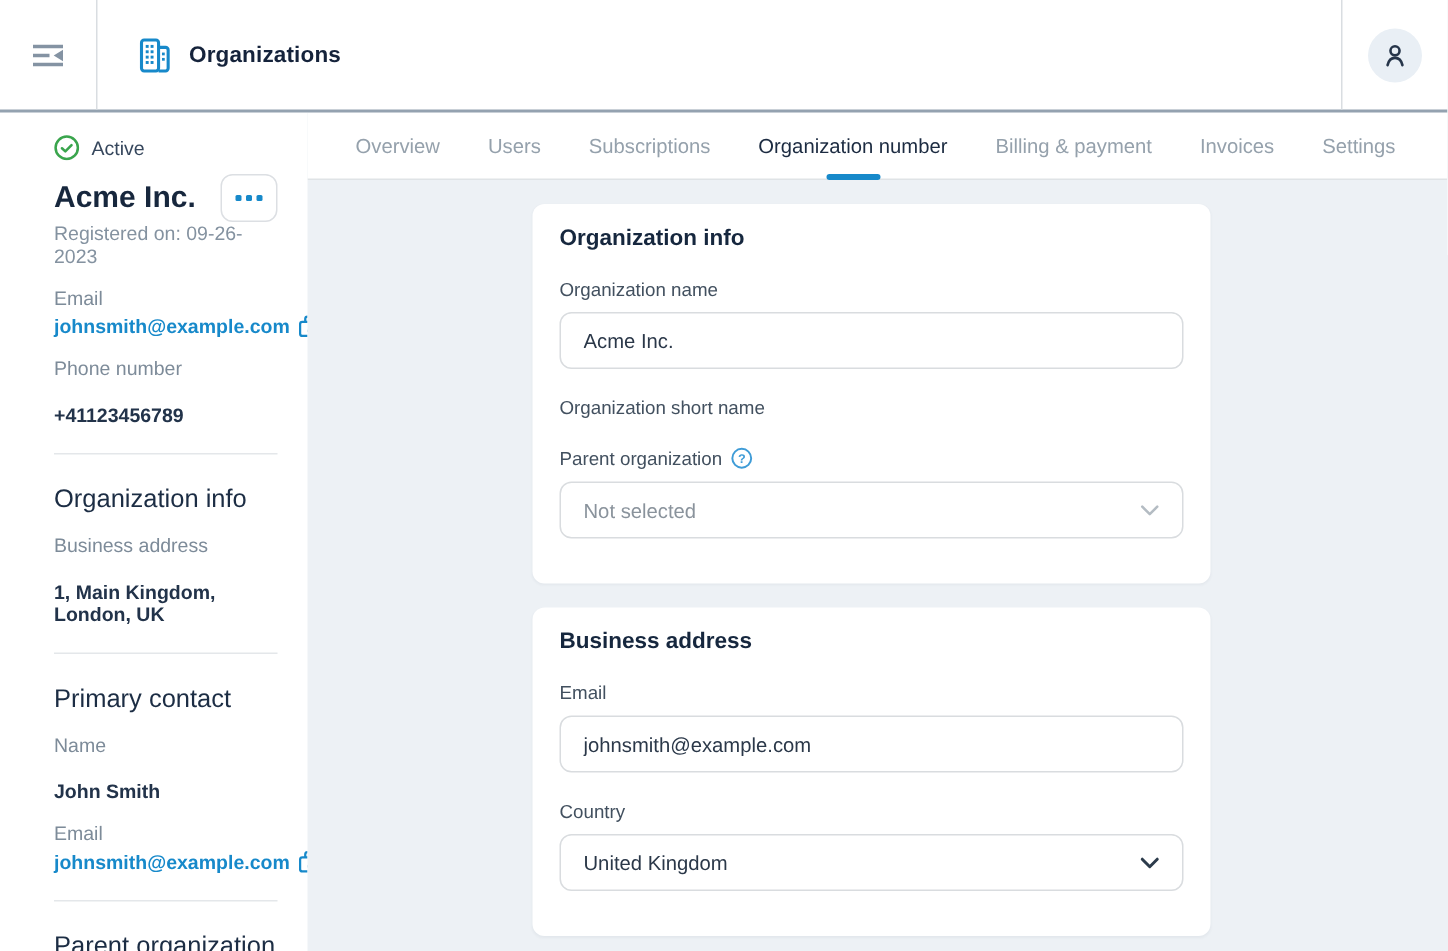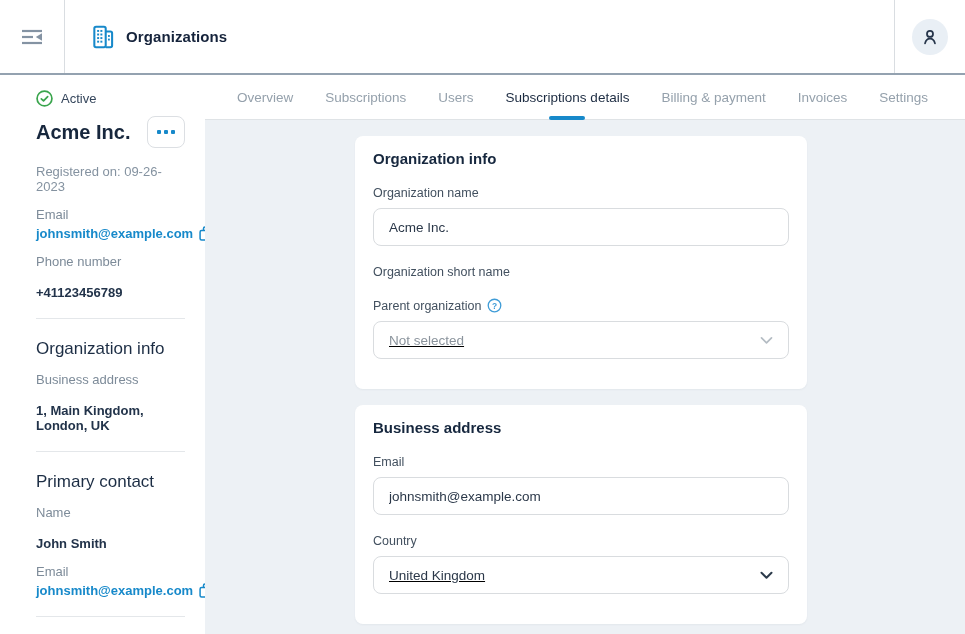--- a/index.html
+++ b/index.html
@@ -29,21 +29,21 @@
   .avatar{width:36px;height:36px;border-radius:50%;background:#e9eff5;margin:0 17px;border:none;cursor:pointer;display:flex;align-items:center;justify-content:center;}
   
   .layout{display:flex;height:571px;}
   
   .sidebar{width:205px;flex-shrink:0;background:#fff;padding:15px 20px 0 36px;overflow:hidden;}
   .status-row{display:flex;align-items:center;gap:8px;font-size:13px;color:#35465c;}
   .name-row{display:flex;align-items:center;justify-content:space-between;margin-top:9px;}
   .org-name{font-size:20px;font-weight:700;color:var(--dark);}
   .more-btn{width:38px;height:32px;border:1px solid #dcdfe3;border-radius:8px;background:#fff;cursor:pointer;display:flex;align-items:center;justify-content:center;gap:3px;}
   .more-btn i{width:4px;height:4px;background:var(--accent);border-radius:1px;display:block;}
-  .registered{margin-top:16px;font-size:13px;color:#8492a0;}
+  .registered{margin-top:0;font-size:13px;color:#8492a0;}
   .sb-field{margin-top:13px;}
   .sb-label{font-size:13px;color:#7d8b99;}
   .sb-value{margin-top:16px;font-size:13px;font-weight:700;color:#22334a;}
   .sb-link{margin-top:4px;display:flex;align-items:center;gap:6px;font-size:13px;font-weight:700;color:var(--accent);cursor:pointer;}
   .copy-btn{background:none;border:none;padding:0;cursor:pointer;display:flex;}
   .sb-divider{height:1px;background:#e4e7ea;margin-top:18px;}
   .sb-heading{margin-top:20px;font-size:17px;font-weight:500;color:#1c2d44;}
   
   .main{flex:1;background:#edf1f5;display:flex;flex-direction:column;overflow:hidden;}
   .tabbar{background:#fff;height:45px;flex-shrink:0;display:flex;align-items:stretch;padding-left:16px;border-bottom:1px solid #dfe3e6;}
@@ -55,21 +55,21 @@
   .card + .card{margin-top:16px;}
   .card-title{font-size:15px;font-weight:700;color:#16273e;}
   .fld{margin-top:19px;}
   .fld-label{font-size:12.5px;color:#42505f;display:flex;align-items:center;gap:6px;}
   .text-input{
     margin-top:8px;width:100%;height:38px;border:1px solid #d9dcdf;border-radius:8px;
     padding:0 15px;font-size:13.5px;color:#2b3849;font-family:inherit;background:#fff;outline:none;
   }
   .select{
     margin-top:8px;height:38px;border:1px solid #d9dcdf;border-radius:8px;background:#fff;
-    display:flex;align-items:center;justify-content:space-between;padding:0 15px;font-size:13.5px;cursor:pointer;text-decoration:underline;
+    display:flex;align-items:center;justify-content:space-between;padding:0 15px;font-size:13.5px;cursor:pointer;
   }
   .select .ph{color:#8a939c;}
   .select .val{color:#2b3849;}
   .help-btn{background:none;border:none;padding:0;cursor:pointer;display:flex;}
 </style>
 </head>
 <body>
 
 <div class="topbar">
   <button class="icon-btn hamburger">
@@ -190,23 +190,23 @@
     <div class="sb-heading">Parent organization</div>
     <div class="sb-field">
       <div class="sb-label">Organization name</div>
 
     </div>
   </aside>
 
   <main class="main">
     <nav class="tabbar">
       <div class="tab">Overview</div>
+      <div class="tab">Users</div>
       <div class="tab">Subscriptions</div>
-      <div class="tab">Users</div>
-      <div class="tab active">Subscriptions details</div>
+      <div class="tab active">Organization number</div>
       <div class="tab">Billing &amp; payment</div>
       <div class="tab">Invoices</div>
       <div class="tab">Settings</div>
     </nav>
 
     <div class="content">
 
       <section class="card">
         <div class="card-title">Organization info</div>
 

